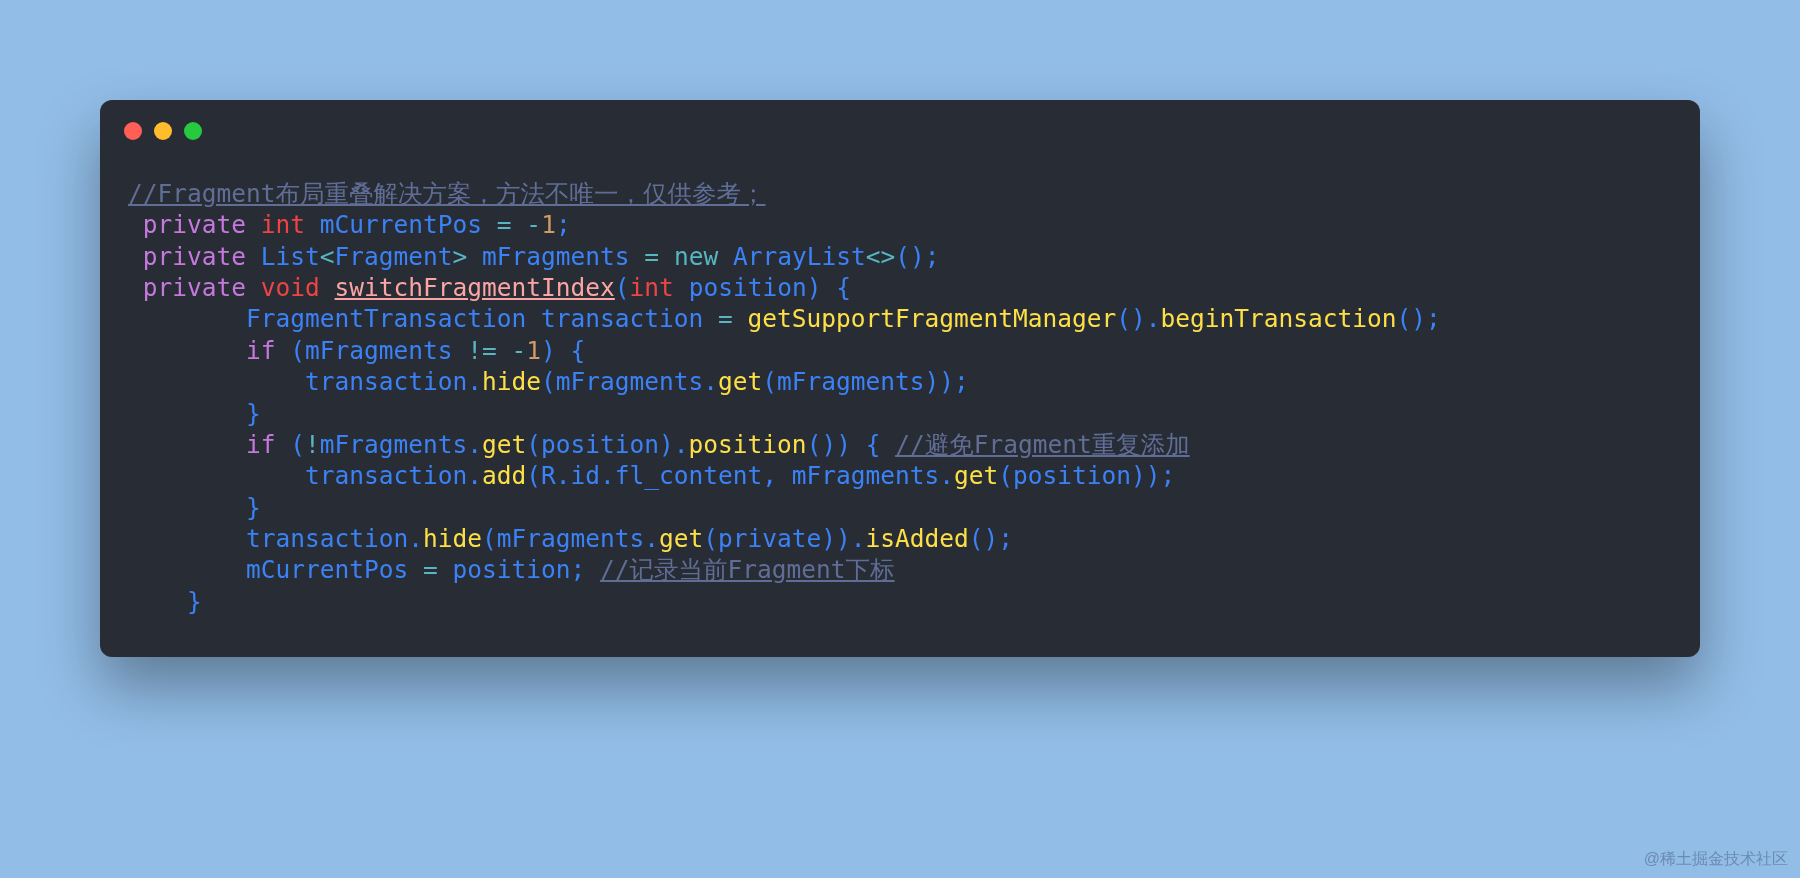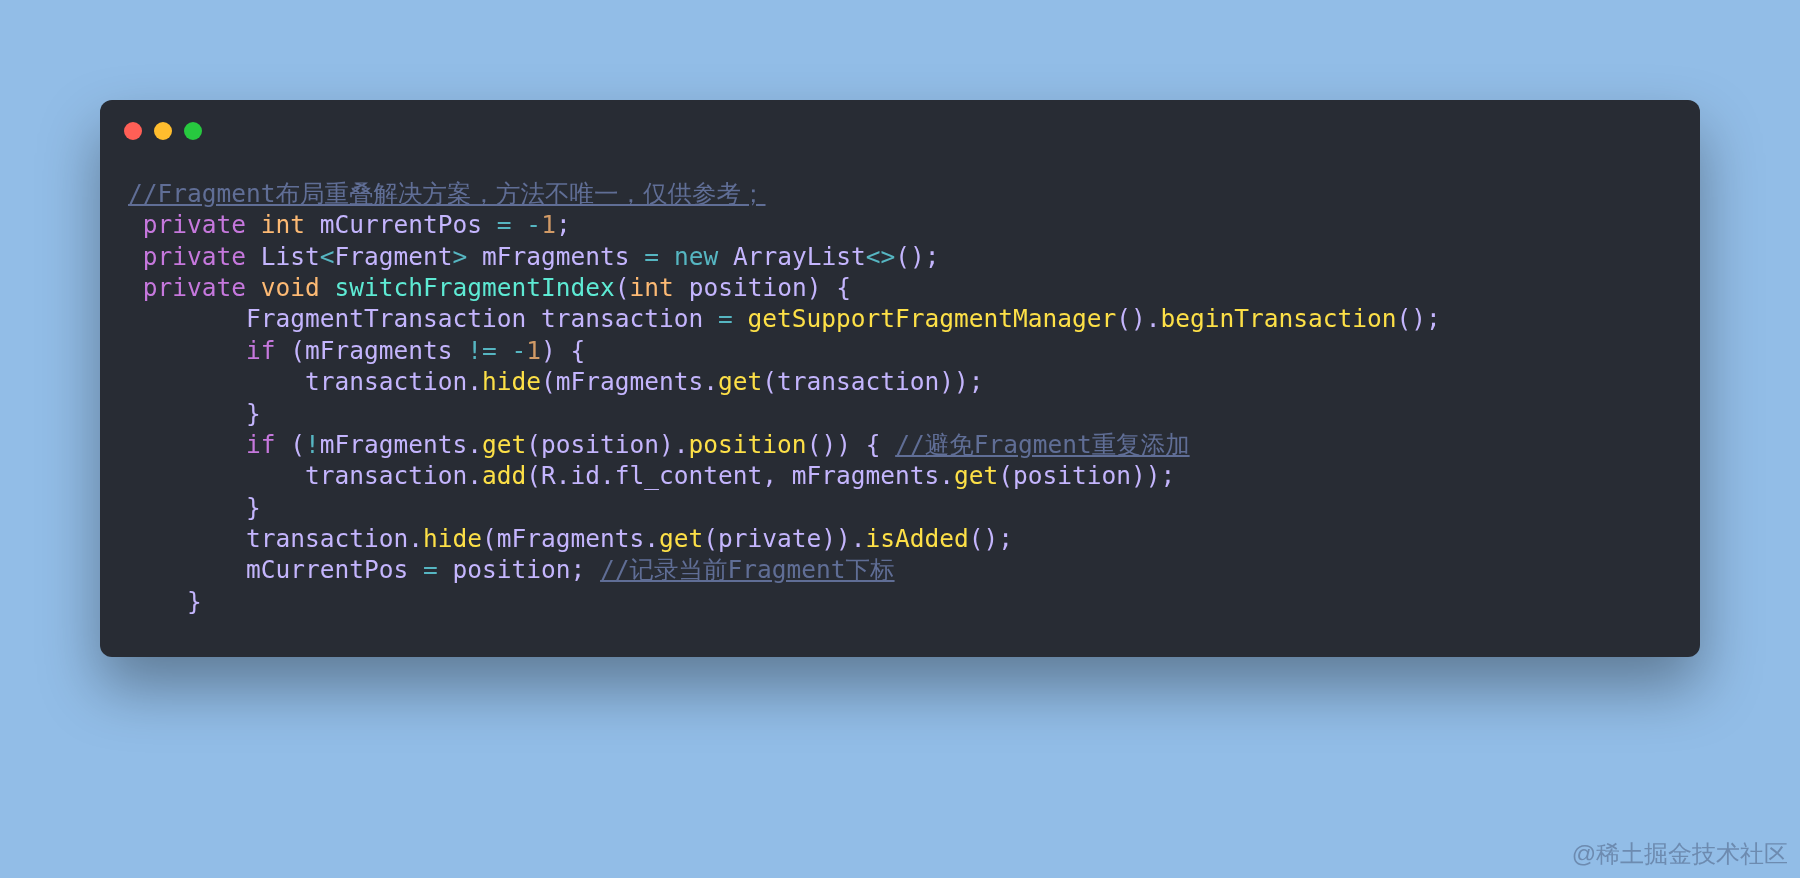--- a/index.html
+++ b/index.html
@@ -39,52 +39,52 @@
     margin: 0;
     padding: 30px 28px 0 28px;
     font-size: 24.5px;
     line-height: 1.28;
     color: #abb2bf;
     white-space: pre;
     font-family: "Menlo", "Consolas", "DejaVu Sans Mono", monospace;
   }
   .tok-comment  { color: #606e96; text-decoration: underline; }
   .tok-keyword  { color: #c678dd; }
-  .tok-type     { color: #fdba74; text-align: right; }
+  .tok-type     { color: #ef4444; text-align: right; }
   .tok-func     { color: #fde047; }
   .tok-num      { color: #d19a66; }
-  .tok-ident    { color: #c4b5fd; }
+  .tok-ident    { color: #3b82f6; }
   .tok-op       { color: #56b6c2; }
   .tok-new      { color: #56b6c2; }
-  .tok-funcdef  { color: #5eead4; }
+  .tok-funcdef  { color: #fca5a5; text-decoration: underline; }
   .watermark {
     position: absolute;
     right: 12px;
     bottom: 8px;
     color: #6d8bb0;
-    font-size: 24px;
+    font-size: 16px;
     font-family: sans-serif;
   }
 </style>
 </head>
 <body>
 
 <div class="frame">
   <div class="titlebar">
     <div class="dot red"></div>
     <div class="dot yellow"></div>
     <div class="dot green"></div>
   </div>
   <pre class="code" id="code-block"><span class="tok-comment">//Fragment布局重叠解决方案，方法不唯一，仅供参考；</span>
 <span class="tok-ident"> </span><span class="tok-keyword">private</span><span class="tok-ident"> </span><span class="tok-type">int</span><span class="tok-ident"> mCurrentPos </span><span class="tok-op">=</span><span class="tok-ident"> </span><span class="tok-op">-</span><span class="tok-num">1</span><span class="tok-ident">;</span>
 <span class="tok-ident"> </span><span class="tok-keyword">private</span><span class="tok-ident"> List</span><span class="tok-op">&lt;</span><span class="tok-ident">Fragment</span><span class="tok-op">&gt;</span><span class="tok-ident"> mFragments </span><span class="tok-op">=</span><span class="tok-ident"> </span><span class="tok-new">new</span><span class="tok-ident"> ArrayList</span><span class="tok-op">&lt;&gt;</span><span class="tok-ident">();</span>
 <span class="tok-ident"> </span><span class="tok-keyword">private</span><span class="tok-ident"> </span><span class="tok-type">void</span><span class="tok-ident"> </span><span class="tok-funcdef">switchFragmentIndex</span><span class="tok-ident">(</span><span class="tok-type">int</span><span class="tok-ident"> position) {</span>
 <span class="tok-ident">        FragmentTransaction transaction </span><span class="tok-op">=</span><span class="tok-ident"> </span><span class="tok-func">getSupportFragmentManager</span><span class="tok-ident">().</span><span class="tok-func">beginTransaction</span><span class="tok-ident">();</span>
 <span class="tok-ident">        </span><span class="tok-keyword">if</span><span class="tok-ident"> (mFragments </span><span class="tok-op">!=</span><span class="tok-ident"> </span><span class="tok-op">-</span><span class="tok-num">1</span><span class="tok-ident">) {</span>
-<span class="tok-ident">            transaction.</span><span class="tok-func">hide</span><span class="tok-ident">(mFragments.</span><span class="tok-func">get</span><span class="tok-ident">(transaction));</span>
+<span class="tok-ident">            transaction.</span><span class="tok-func">hide</span><span class="tok-ident">(mFragments.</span><span class="tok-func">get</span><span class="tok-ident">(mFragments));</span>
 <span class="tok-ident">        }</span>
 <span class="tok-ident">        </span><span class="tok-keyword">if</span><span class="tok-ident"> (</span><span class="tok-op">!</span><span class="tok-ident">mFragments.</span><span class="tok-func">get</span><span class="tok-ident">(position).</span><span class="tok-func">position</span><span class="tok-ident">()) { </span><span class="tok-comment">//避免Fragment重复添加</span>
 <span class="tok-ident">            transaction.</span><span class="tok-func">add</span><span class="tok-ident">(R.id.fl_content, mFragments.</span><span class="tok-func">get</span><span class="tok-ident">(position));</span>
 <span class="tok-ident">        }</span>
 <span class="tok-ident">        transaction.</span><span class="tok-func">hide</span><span class="tok-ident">(mFragments.</span><span class="tok-func">get</span><span class="tok-ident">(private)).</span><span class="tok-func">isAdded</span><span class="tok-ident">();</span>
 <span class="tok-ident">        mCurrentPos </span><span class="tok-op">=</span><span class="tok-ident"> position; </span><span class="tok-comment">//记录当前Fragment下标</span>
 <span class="tok-ident">    }</span></pre>
 </div>
 
 <div class="watermark">@稀土掘金技术社区</div>

